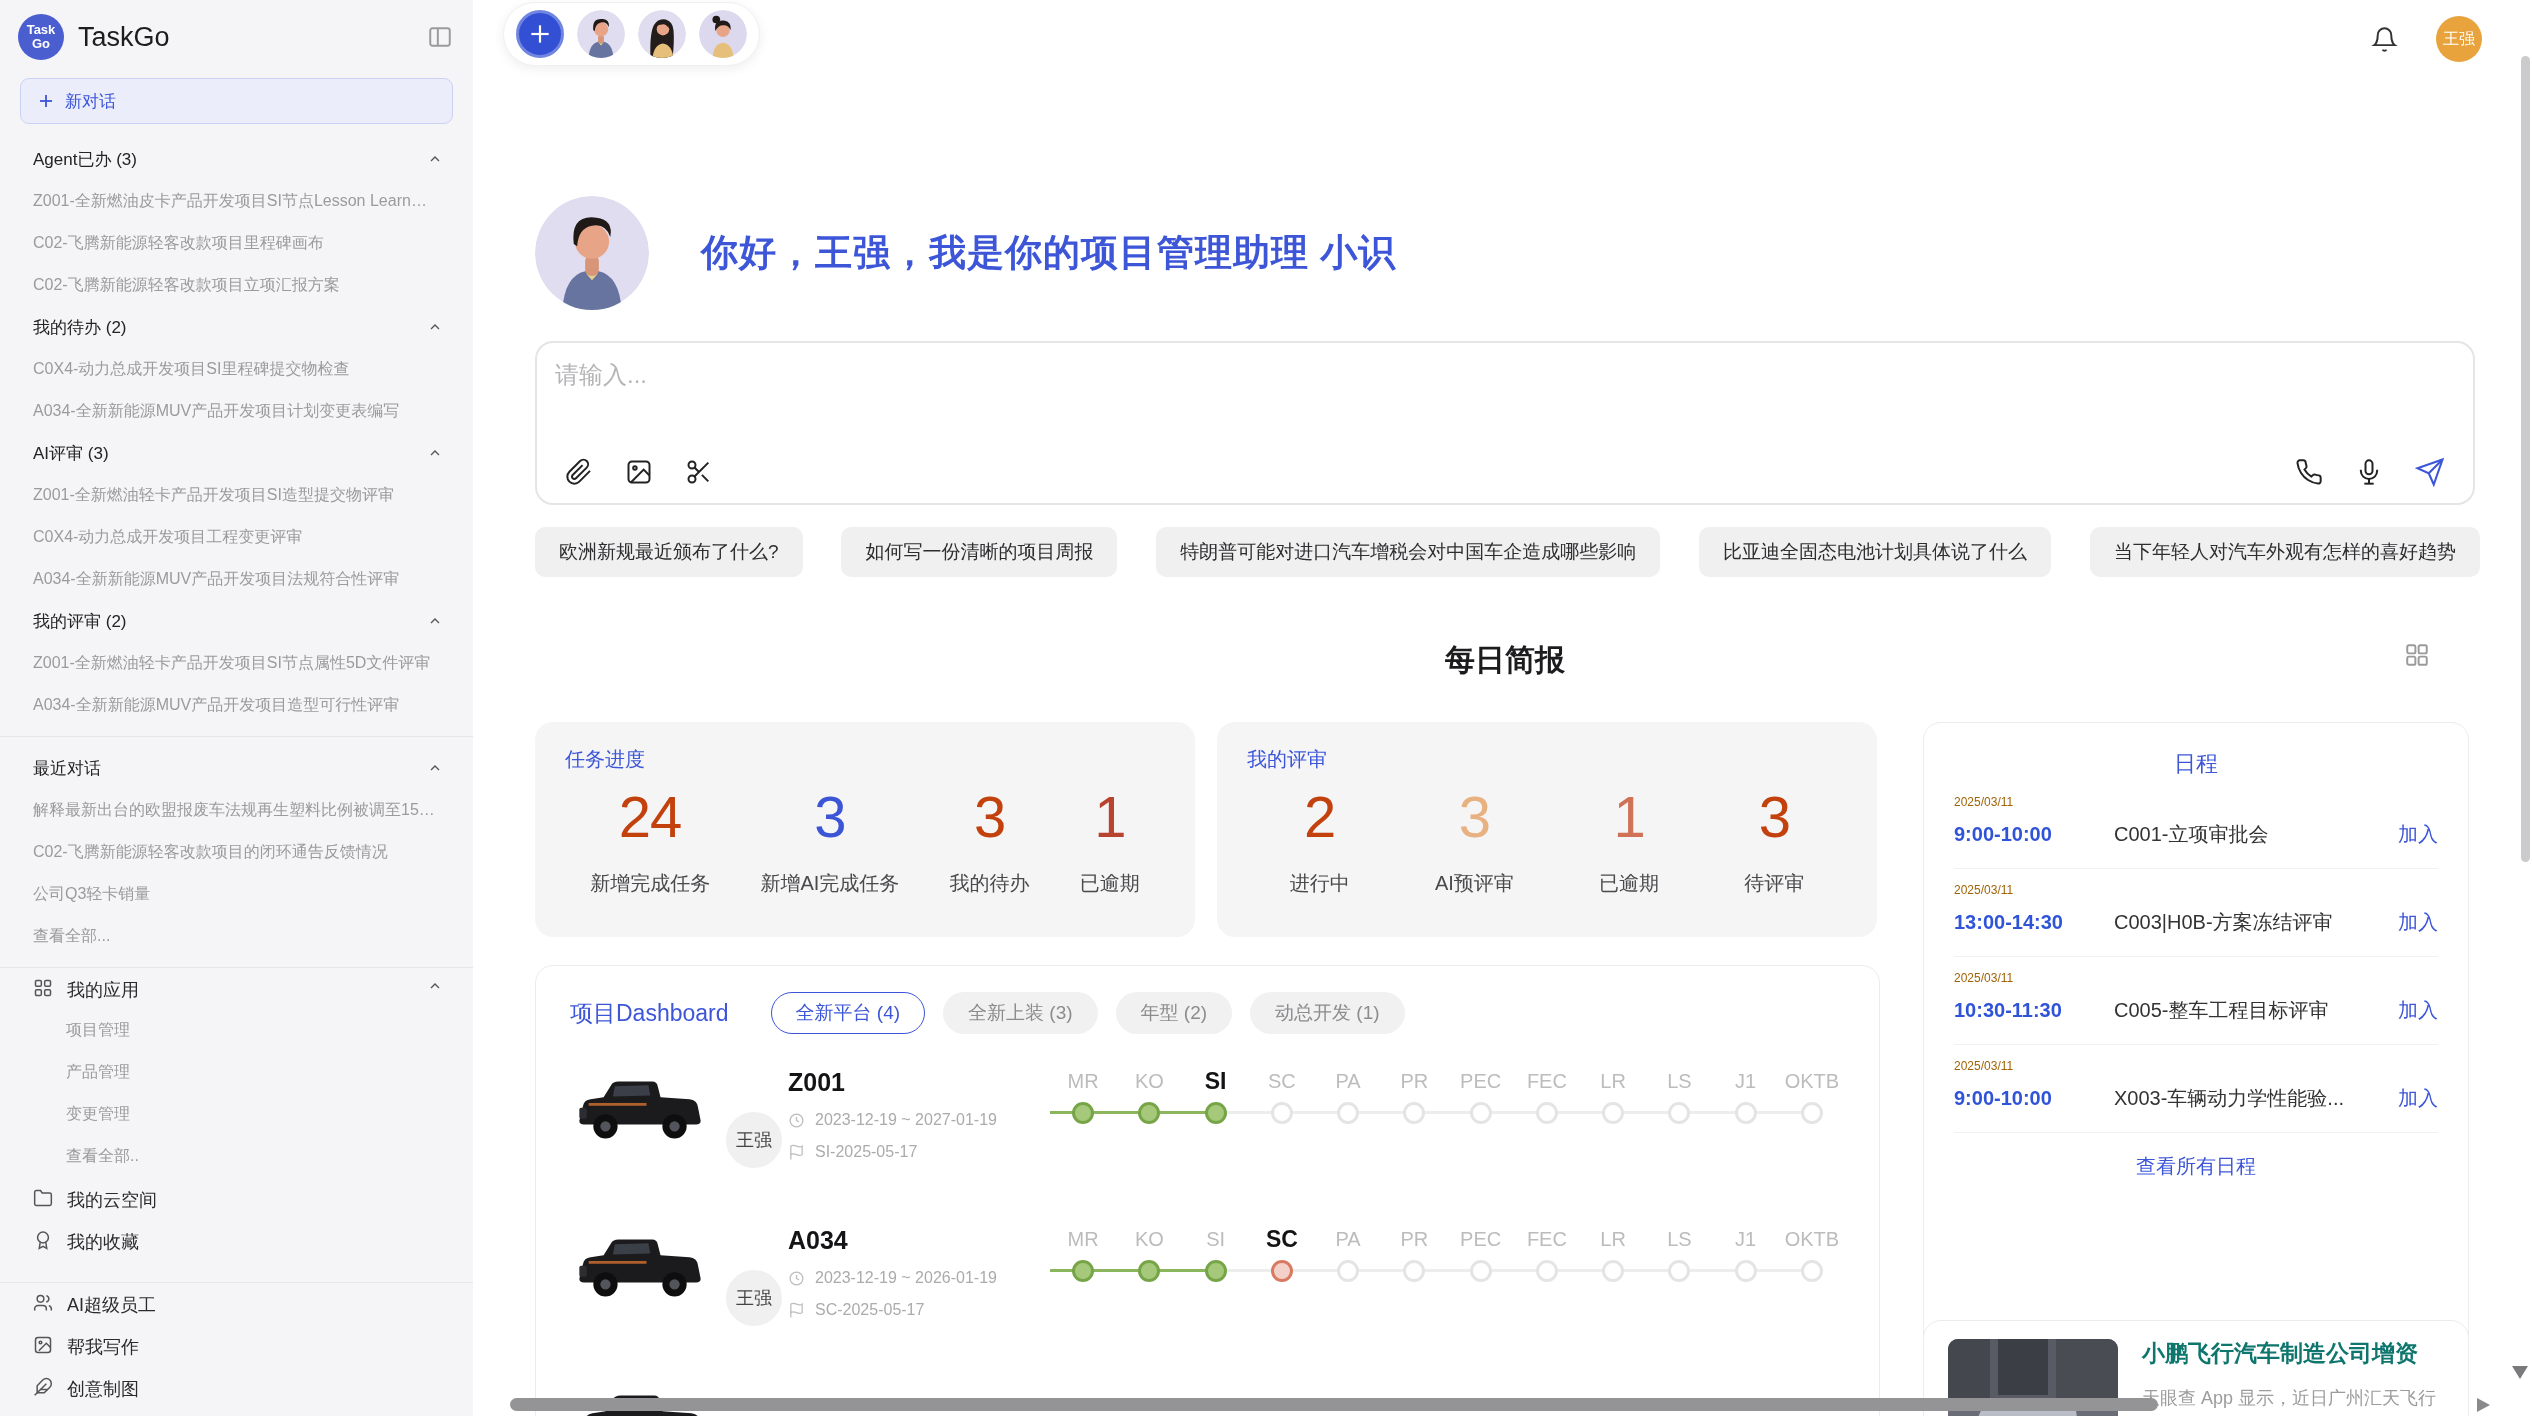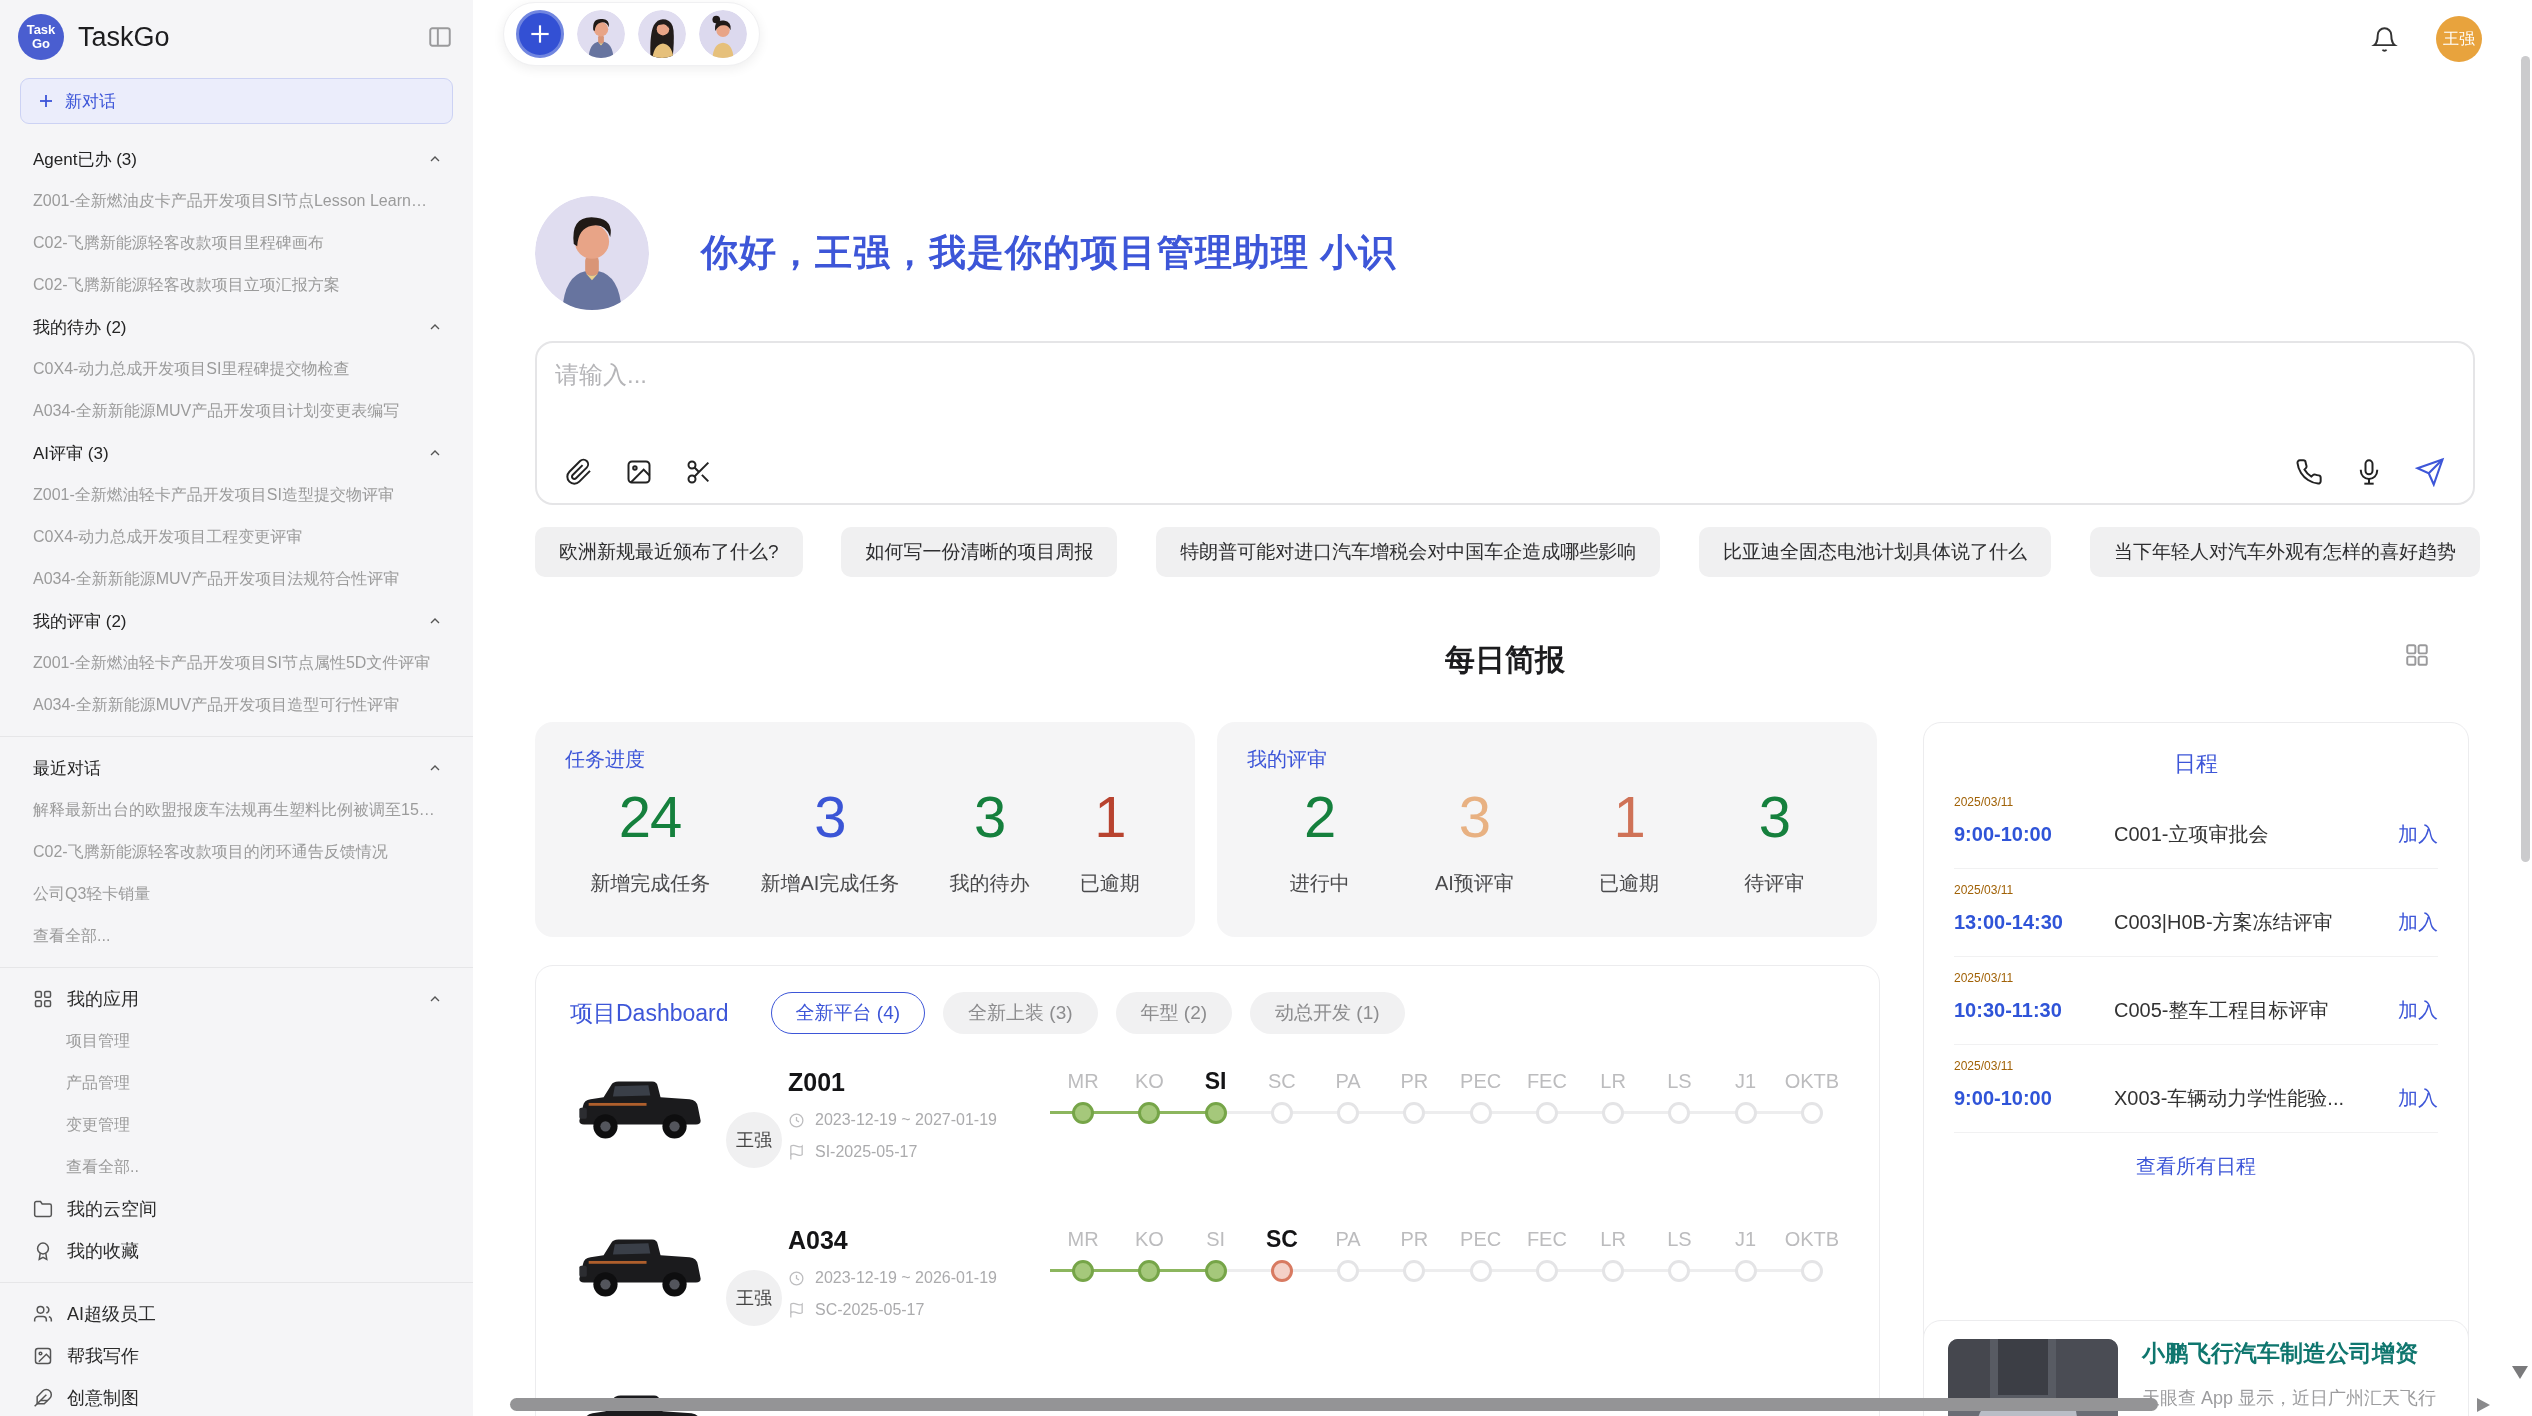--- a/index.html
+++ b/index.html
@@ -10,21 +10,21 @@
   .sidebar { position:absolute; left:0; top:0; width:473px; height:100%; background:#f5f5f7; overflow:hidden; }
   .side-top { display:flex; align-items:center; padding:14px 20px 8px 18px; }
   .logo { width:46px; height:46px; border-radius:50%; background:#4a5ed0; color:#fff; display:flex; flex-direction:column; align-items:center; justify-content:center; font-size:13px; line-height:14px; font-weight:700; }
   .app-title { margin-left:14px; font-size:27px; font-weight:400; color:#1d1d1f; }
   .collapse-btn { margin-left:auto; cursor:pointer; display:flex; }
   .new-chat { margin:10px 20px 14px; height:46px; border-radius:9px; background:#ebedfb; border:1px solid #ccd2f4; color:#3b54d8; display:flex; align-items:center; gap:10px; padding:0 16px; font-size:17px; cursor:pointer; }
   .side-header { height:42px; display:flex; align-items:center; padding:0 30px 0 33px; font-size:17px; color:#232323; cursor:pointer; }
   .side-header .chev { margin-left:auto; }
   .side-item { height:42px; line-height:42px; padding:0 33px; font-size:16px; color:#9b9b9b; white-space:nowrap; overflow:hidden; text-overflow:ellipsis; cursor:pointer; }
   .side-div { height:1px; background:#e6e6e8; margin:10px 0; }
-  .side-row { height:42px; display:flex; align-items:center; gap:14px; padding:0 30px 0 33px; font-size:18px; color:#2b2b2b; cursor:pointer; }
+  .side-row { height:42px; display:flex; align-items:flex-start; gap:14px; padding:0 30px 0 33px; font-size:18px; color:#2b2b2b; cursor:pointer; }
   .side-row.sub { padding-left:66px; font-size:16px; color:#9b9b9b; }
   .side-row svg { flex:none; }
 
   
   .main { position:absolute; left:473px; top:0; width:2059px; height:100%; }
 
   .pill { position:absolute; left:30px; top:2px; height:64px; border-radius:34px; background:#fff; border:1px solid #f0f0f2; box-shadow:0 3px 12px rgba(0,0,0,.07); display:flex; align-items:center; gap:13px; padding:0 12px; }
   .plus-btn { width:48px; height:48px; border-radius:50%; background:#3350d4; border:3px solid #7186e0; display:flex; align-items:center; justify-content:center; cursor:pointer; }
   .avatar-sm { width:48px; height:48px; border-radius:50%; overflow:hidden; cursor:pointer; flex:none; }
 
@@ -48,21 +48,21 @@
 
   .briefing-head { position:absolute; left:62px; top:640px; width:1940px; text-align:center; }
   .briefing-title { font-size:30px; font-weight:700; color:#1c1c1e; }
   .grid-btn { position:absolute; right:45px; top:2px; cursor:pointer; display:flex; }
 
   .stats-row { position:absolute; left:62px; top:722px; width:1342px; display:flex; gap:22px; }
   .stat-card { flex:1; background:#f5f5f6; border-radius:18px; padding:24px 30px 28px; height:215px; }
   .stat-card-title { font-size:20px; color:#3d56d8; }
   .stat-grid { display:flex; justify-content:space-around; margin-top:10px; }
   .stat { display:flex; flex-direction:column; align-items:center; gap:20px; }
-  .stat-value { font-size:58px; font-weight:500; color:#15803d; letter-spacing:-1px; }
+  .stat-value { font-size:58px; font-weight:500; color:#c2410c; letter-spacing:-1px; }
   .stat-value.blue { color:#3b55d6; }
   .stat-value.red { color:#b8432f; }
   .stat-value.tan { color:#e8b182; }
   .stat-value.salmon { color:#cf7257; }
   .stat-label { font-size:20px; color:#4a4a4c; }
 
   
   .schedule { position:absolute; left:1450px; top:722px; width:546px; height:701px; background:#fff; border:1px solid #ececee; border-radius:18px; padding:18px 30px 10px; }
   .schedule-title { text-align:center; font-size:22px; color:#3d56d8; padding:8px 0 2px; }
   .sch-item { padding:14px 0 20px; border-bottom:1px solid #f1f1f2; }

